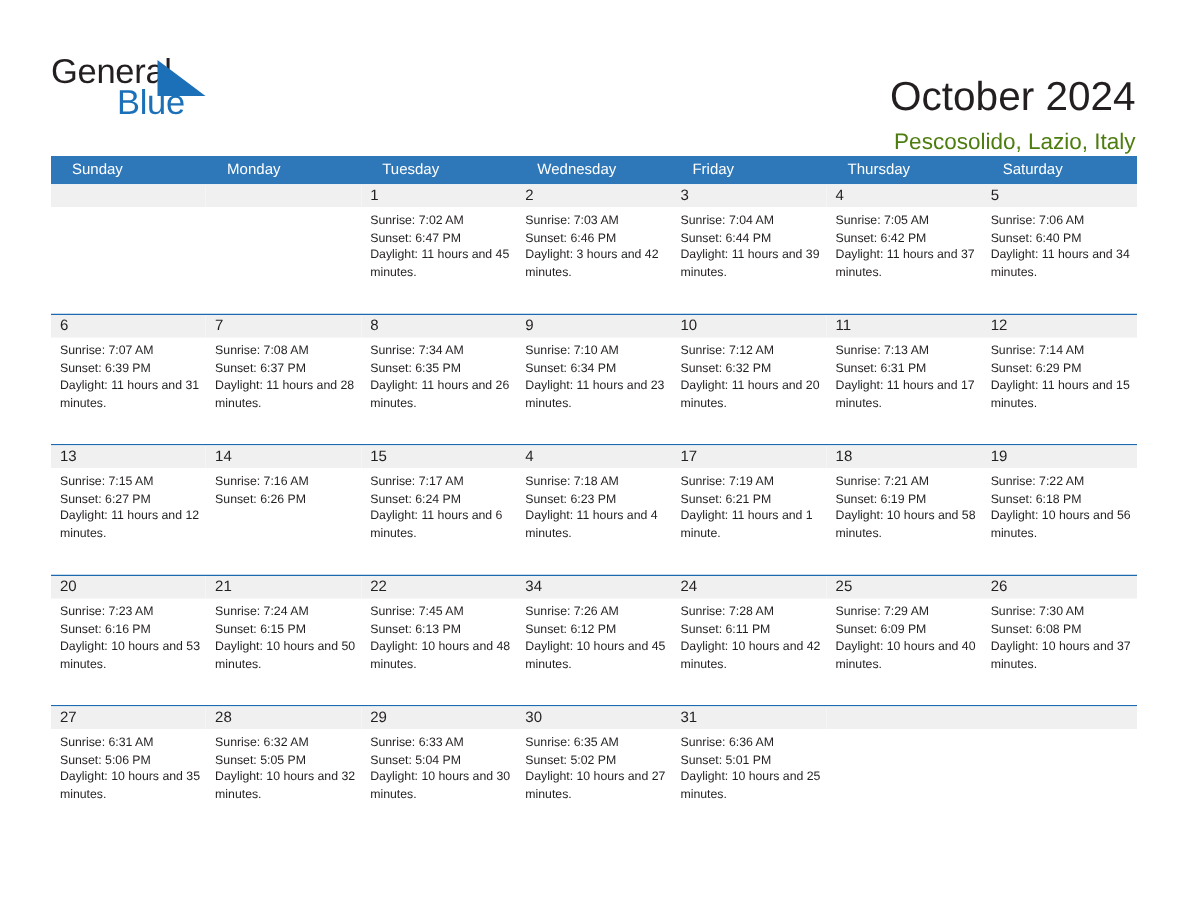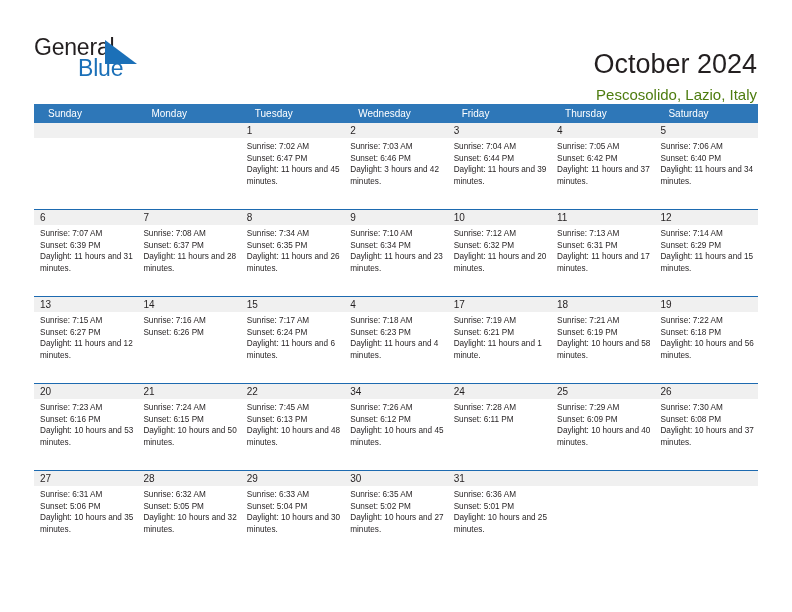--- a/index.html
+++ b/index.html
@@ -373,20 +373,21 @@
               <div>Sunrise: 7:26 AM</div>
               <div>Sunset: 6:12 PM</div>
               <div class="dl">Daylight: 10 hours and 45 minutes.</div>
             </div>
           </div>
           <div class="day-cell">
             <div class="day-num-bar">24</div>
             <div class="day-info">
               <div>Sunrise: 7:28 AM</div>
               <div>Sunset: 6:11 PM</div>
+              <div class="dl">Daylight: 10 hours and 42 minutes.</div>
             </div>
           </div>
           <div class="day-cell">
             <div class="day-num-bar">25</div>
             <div class="day-info">
               <div>Sunrise: 7:29 AM</div>
               <div>Sunset: 6:09 PM</div>
               <div class="dl">Daylight: 10 hours and 40 minutes.</div>
             </div>
           </div>

